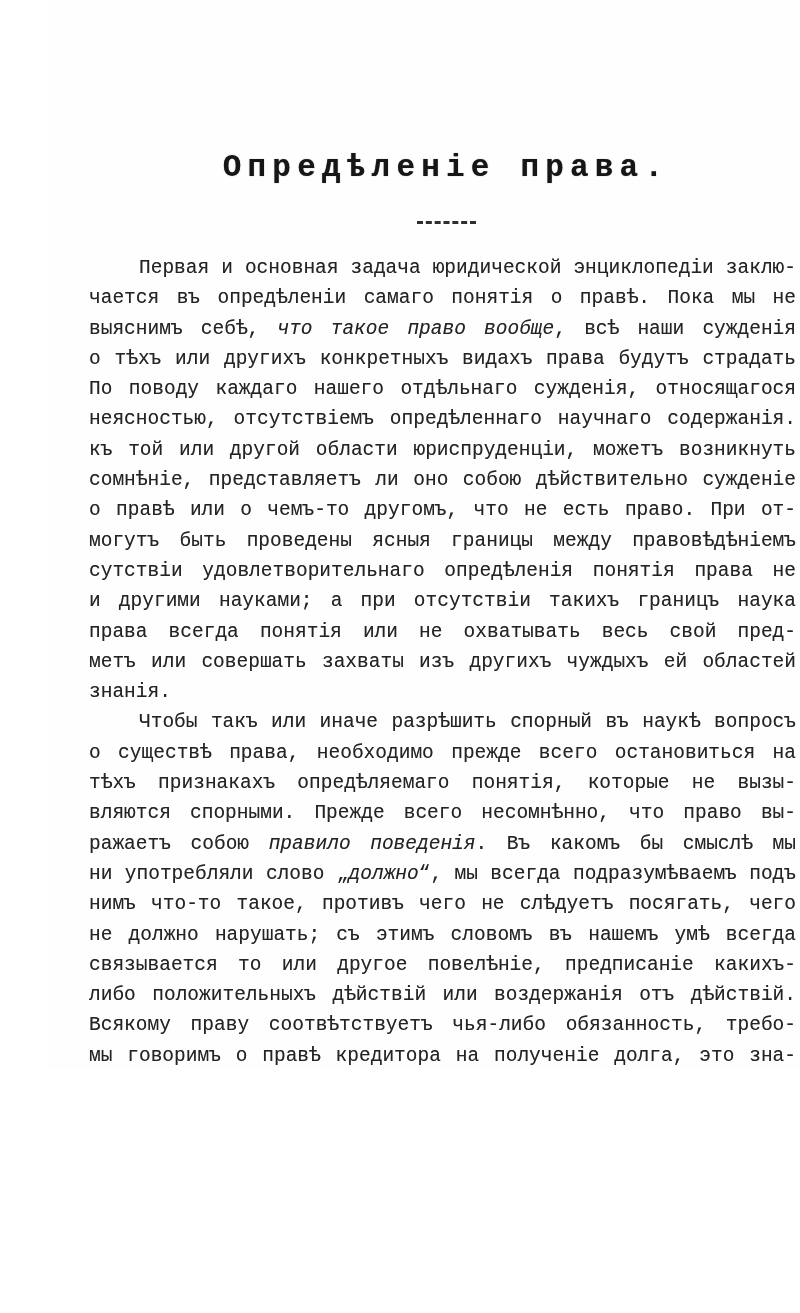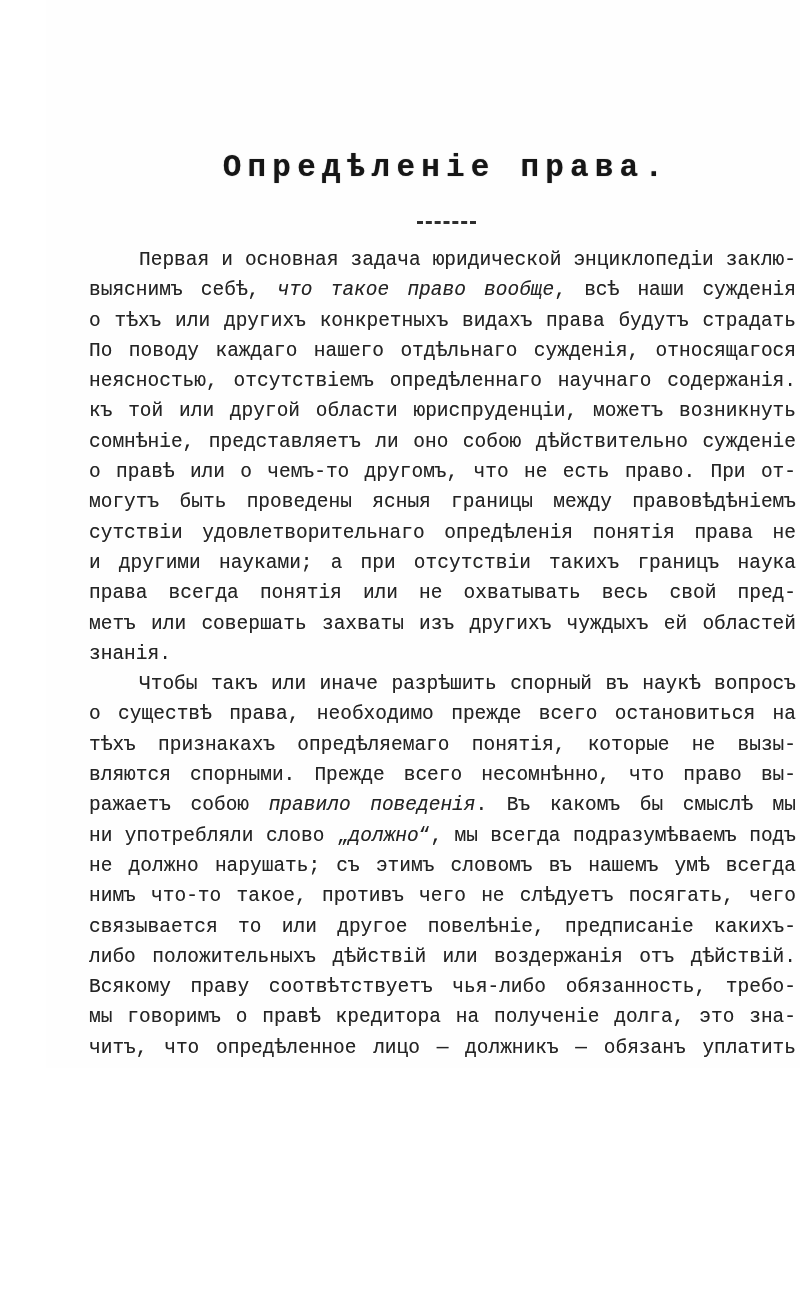--- a/index.html
+++ b/index.html
@@ -33,21 +33,21 @@
   .title-divider {
     position: absolute;
     top: 221px;
     left: 371px;
     width: 59px;
     height: 0;
     border-top: 3px dashed #2e2e2e;
   }
   .body-text {
     position: absolute;
-    top: 245px;
+    top: 253px;
     left: 43px;
     width: 707px;
     font-size: 19.5px;
     line-height: 30.3px;
     text-shadow: 0 0 0.6px rgba(40,40,40,0.4);
   }
   .paragraph { margin: 0; padding: 0; }
   .text-line {
     text-align: justify;
     text-align-last: justify;
@@ -63,20 +63,21 @@
 </style>
 </head>
 <body>
 
 <div class="page">
   <h1 class="page-title">Опредѣленіе права.</h1>
   <div class="title-divider"></div>
   <div class="body-text">
       <div class="paragraph">
         <div class="text-line indent"><span class="rm">Первая и основная задача юридической энциклопедіи заклю-</span></div>
+        <div class="text-line"><span class="rm">чается въ опредѣленіи самаго понятія о правѣ. Пока мы не</span></div>
         <div class="text-line"><span class="rm">выяснимъ себѣ, </span><span class="em">что такое право вообще</span><span class="rm">, всѣ наши сужденія</span></div>
         <div class="text-line"><span class="rm">о тѣхъ или другихъ конкретныхъ видахъ права будутъ страдать</span></div>
         <div class="text-line"><span class="rm">По поводу каждаго нашего отдѣльнаго сужденія, относящагося</span></div>
         <div class="text-line"><span class="rm">неясностью, отсутствіемъ опредѣленнаго научнаго содержанія.</span></div>
         <div class="text-line"><span class="rm">къ той или другой области юриспруденціи, можетъ возникнуть</span></div>
         <div class="text-line"><span class="rm">сомнѣніе, представляетъ ли оно собою дѣйствительно сужденіе</span></div>
         <div class="text-line"><span class="rm">о правѣ или о чемъ-то другомъ, что не есть право. При от-</span></div>
         <div class="text-line"><span class="rm">могутъ быть проведены ясныя границы между правовѣдѣніемъ</span></div>
         <div class="text-line"><span class="rm">сутствіи удовлетворительнаго опредѣленія понятія права не</span></div>
         <div class="text-line"><span class="rm">и другими науками; а при отсутствіи такихъ границъ наука</span></div>
@@ -84,22 +85,22 @@
         <div class="text-line"><span class="rm">метъ или совершать захваты изъ другихъ чуждыхъ ей областей</span></div>
         <div class="text-line last"><span class="rm">знанія.</span></div>
       </div>
       <div class="paragraph">
         <div class="text-line indent"><span class="rm">Чтобы такъ или иначе разрѣшить спорный въ наукѣ вопросъ</span></div>
         <div class="text-line"><span class="rm">о существѣ права, необходимо прежде всего остановиться на</span></div>
         <div class="text-line"><span class="rm">тѣхъ признакахъ опредѣляемаго понятія, которые не вызы-</span></div>
         <div class="text-line"><span class="rm">вляются спорными. Прежде всего несомнѣнно, что право вы-</span></div>
         <div class="text-line"><span class="rm">ражаетъ собою </span><span class="em">правило поведенія</span><span class="rm">. Въ какомъ бы смыслѣ мы</span></div>
         <div class="text-line"><span class="rm">ни употребляли слово „</span><span class="em">должно</span><span class="rm">“, мы всегда подразумѣваемъ подъ</span></div>
+        <div class="text-line"><span class="rm">нимъ что-то такое, противъ чего не слѣдуетъ посягать, чего</span></div>
         <div class="text-line"><span class="rm">не должно нарушать; съ этимъ словомъ въ нашемъ умѣ всегда</span></div>
-        <div class="text-line"><span class="rm">нимъ что-то такое, противъ чего не слѣдуетъ посягать, чего</span></div>
         <div class="text-line"><span class="rm">связывается то или другое повелѣніе, предписаніе какихъ-</span></div>
         <div class="text-line"><span class="rm">либо положительныхъ дѣйствій или воздержанія отъ дѣйствій.</span></div>
         <div class="text-line"><span class="rm">Всякому праву соотвѣтствуетъ чья-либо обязанность, требо-</span></div>
         <div class="text-line"><span class="rm">мы говоримъ о правѣ кредитора на полученіе долга, это зна-</span></div>
         <div class="text-line"><span class="rm">читъ, что опредѣленное лицо — должникъ — обязанъ уплатить</span></div>
       </div>
     </div>
 </div>
 
 </body></html>

